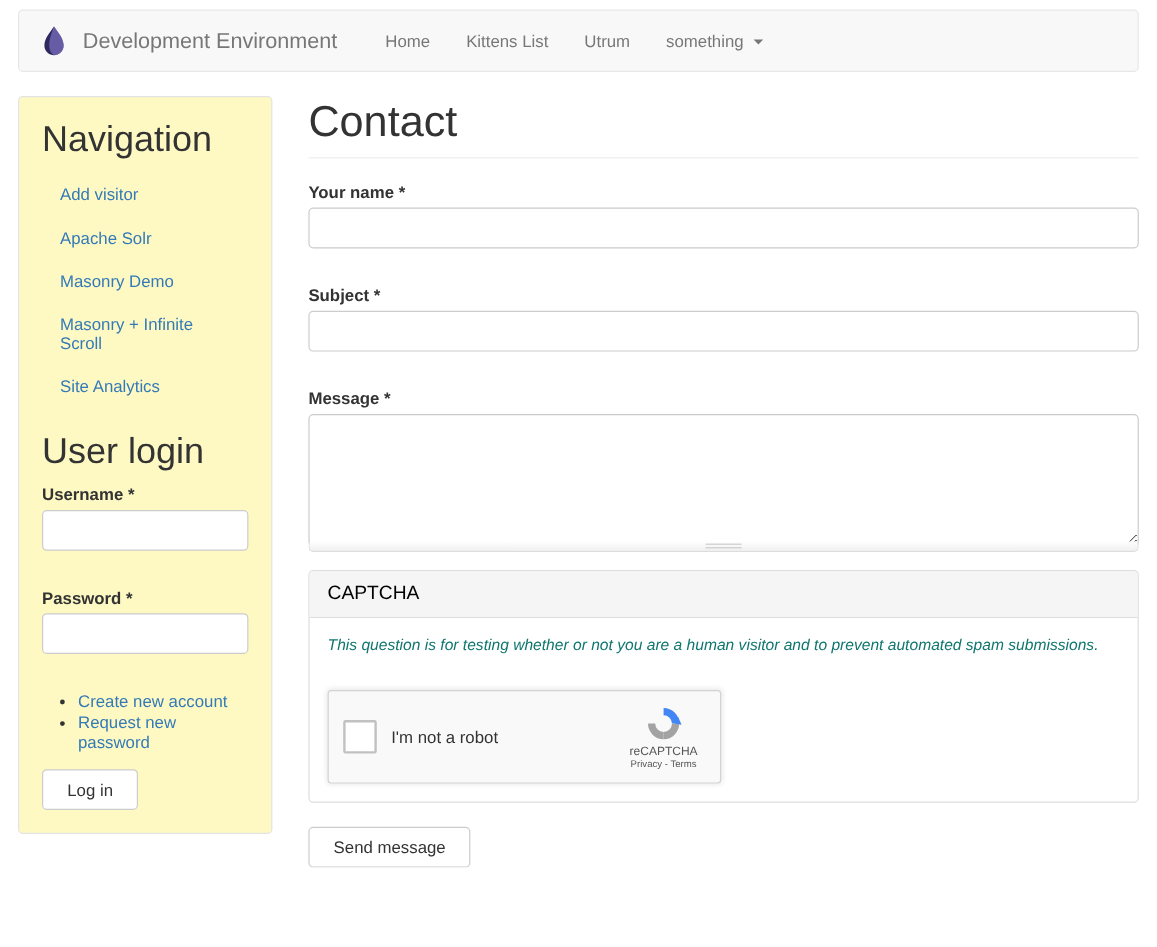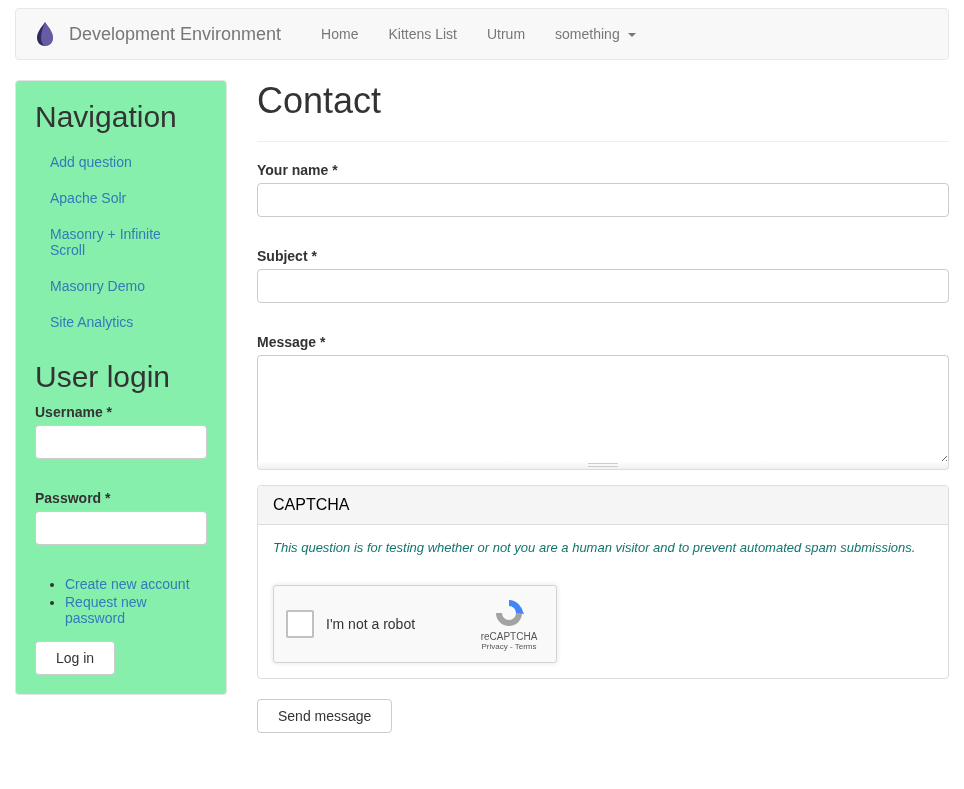--- a/index.html
+++ b/index.html
@@ -63,21 +63,21 @@
     }
     .container {
       display: flex;
       gap: 30px;
     }
     .sidebar {
       width: 212px;
       flex-shrink: 0;
     }
     .well {
-      background-color: #86efac;
+      background-color: #fef9c3;
       border: 1px solid #e3e3e3;
       border-radius: 4px;
       padding: 19px;
       margin-bottom: 20px;
     }
     .well h2 {
       font-size: 30px;
       font-weight: 500;
       margin-top: 0;
       margin-bottom: 10px;
@@ -144,21 +144,21 @@
       cursor: pointer;
       border: 1px solid #ccc;
       border-radius: 4px;
       background-color: #fff;
       color: #333;
     }
     .main-content {
       flex: 1;
     }
     .page-header {
-      padding-bottom: 19px;
+      padding-bottom: 9px;
       margin-top: 0;
       margin-bottom: 20px;
       border-bottom: 1px solid #eee;
     }
     .page-header h1 {
       font-size: 36px;
       font-weight: 500;
       margin: 0;
     }
     .resize-grip {
@@ -205,21 +205,21 @@
       padding: 15px;
     }
     .help-block {
       color: #0f766e;
       font-size: 13px;
       margin-bottom: 30px;
       display: block;
       font-style: italic;
     }
     .recaptcha-box {
-      width: 284px;
+      width: 328px;
       height: 78px;
       background: #f9f9f9;
       border: 1px solid #d3d3d3;
       border-radius: 3px;
       box-shadow: 0 0 4px 1px rgba(0,0,0,0.08);
       display: flex;
       align-items: center;
       padding: 0 12px;
       position: relative;
     }
@@ -286,30 +286,30 @@
     </li>
   </ul>
 </nav>
 
 <div class="container">
   <aside class="sidebar">
     <div class="well">
       <h2>Navigation</h2>
       <ul class="nav-list">
         <li>
-            <a href="#">Add question</a>
+            <a href="#">Add visitor</a>
           </li>
         <li>
             <a href="#">Apache Solr</a>
           </li>
         <li>
+            <a href="#">Masonry Demo</a>
+          </li>
+        <li>
             <a href="#">Masonry + Infinite Scroll</a>
-          </li>
-        <li>
-            <a href="#">Masonry Demo</a>
           </li>
         <li>
             <a href="#">Site Analytics</a>
           </li>
       </ul>
 
       <h2>User login</h2>
       <div class="form-group">
         <label>Username *</label>
         <input type="text" class="form-control" value="" style="">

